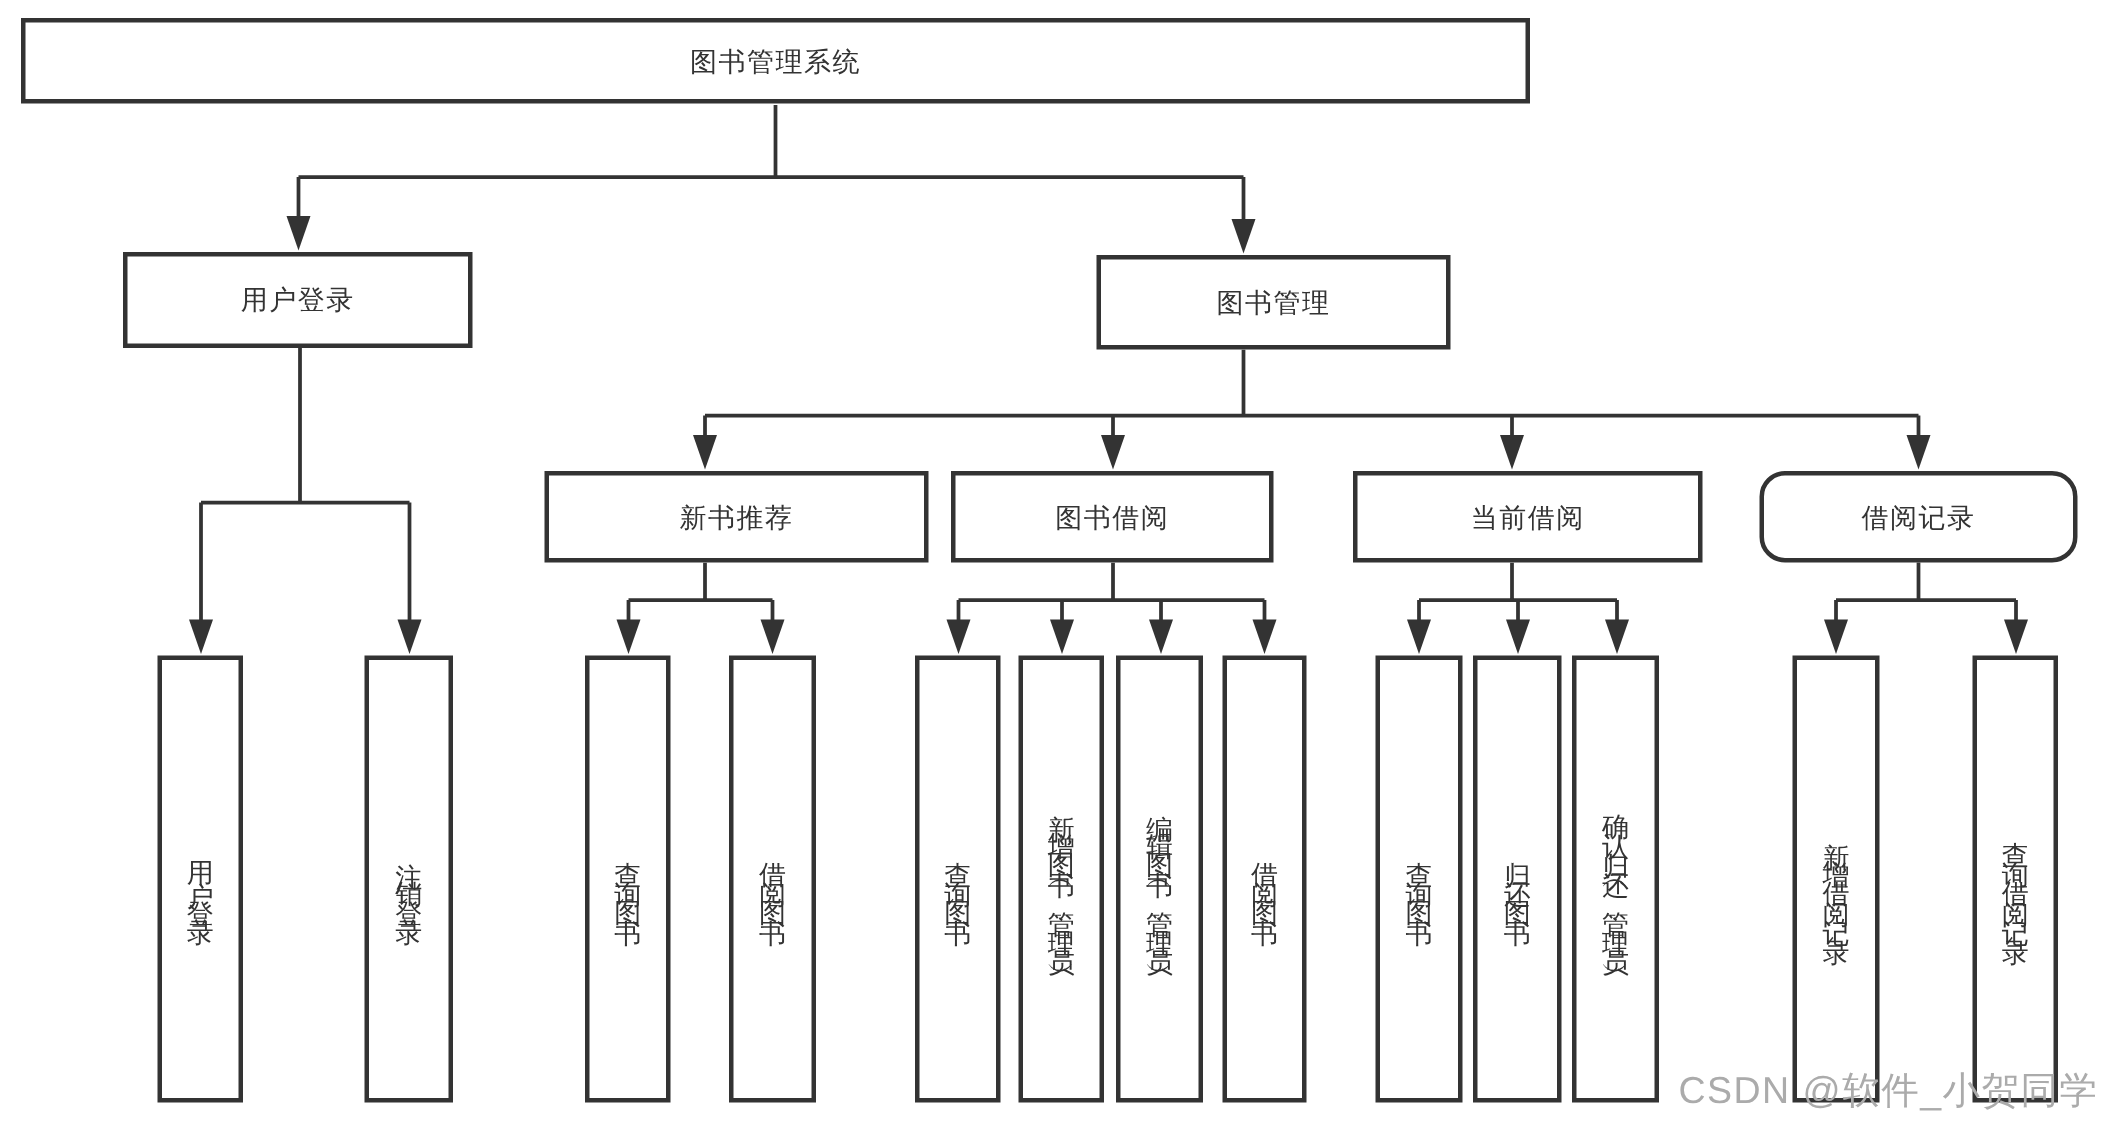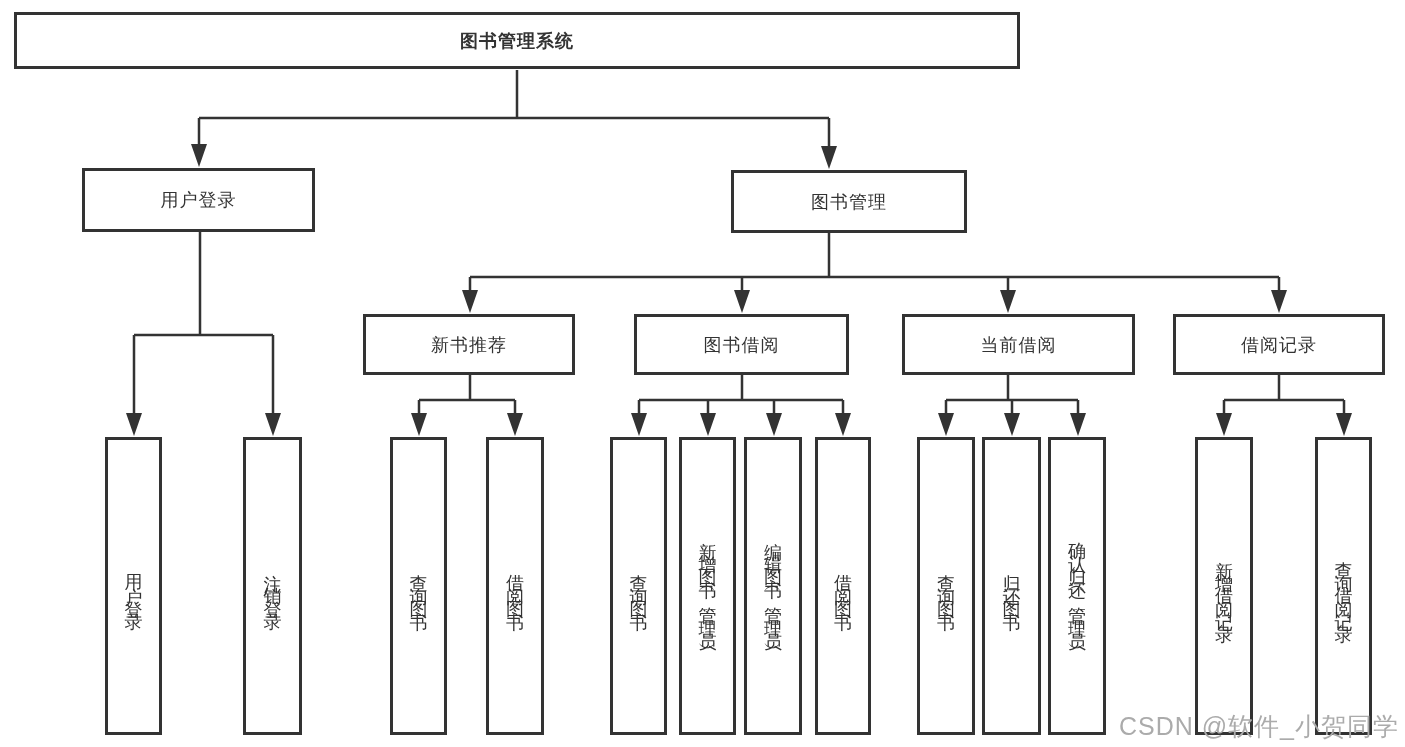--- a/index.html
+++ b/index.html
@@ -102,41 +102,41 @@
       <polygon points="766,413 782,413 774,436"></polygon>
       <polygon points="835,413 851,413 843,436"></polygon>
       <polygon points="938,413 954,413 946,436"></polygon>
       <polygon points="1004,413 1020,413 1012,436"></polygon>
       <polygon points="1070,413 1086,413 1078,436"></polygon>
       <polygon points="1216,413 1232,413 1224,436"></polygon>
       <polygon points="1336,413 1352,413 1344,436"></polygon>
     </g>
   </svg>
 
-  <div class="node" style="left:14px; top:12px; width:1006px; height:57px;font-weight:bold;">
+  <div class="node" style="left:14px; top:12px; width:1006px; height:57px;">
     <span class="hlabel">图书管理系统</span>
   </div>
 
   <div class="node" style="left:82px; top:168px; width:233px; height:64px;">
     <span class="hlabel">用户登录</span>
   </div>
   <div class="node" style="left:711px; top:170px; width:236px; height:63px;margin-left:20px;">
     <span class="hlabel">图书管理</span>
   </div>
 
-  <div class="node" style="left:363px; top:314px; width:212px; height:61px;">
+  <div class="node" style="left:363px; top:314px; width:256px; height:61px;">
     <span class="hlabel">新书推荐</span>
   </div>
   <div class="node" style="left:634px; top:314px; width:215px; height:61px;">
     <span class="hlabel">图书借阅</span>
   </div>
   <div class="node" style="left:902px; top:314px; width:233px; height:61px;">
     <span class="hlabel">当前借阅</span>
   </div>
-  <div class="node" style="left:1173px; top:314px; width:212px; height:61px;">
+  <div class="node" style="left:1173px; top:314px; width:212px; height:61px;border-radius:17px;">
     <span class="hlabel">借阅记录</span>
   </div>
 
   <div class="node leaf" style="left:105px; width:57px;">
     <span class="vlabel">用户登录</span>
   </div>
   <div class="node leaf" style="left:243px; width:59px;">
     <span class="vlabel">注销登录</span>
   </div>
 

